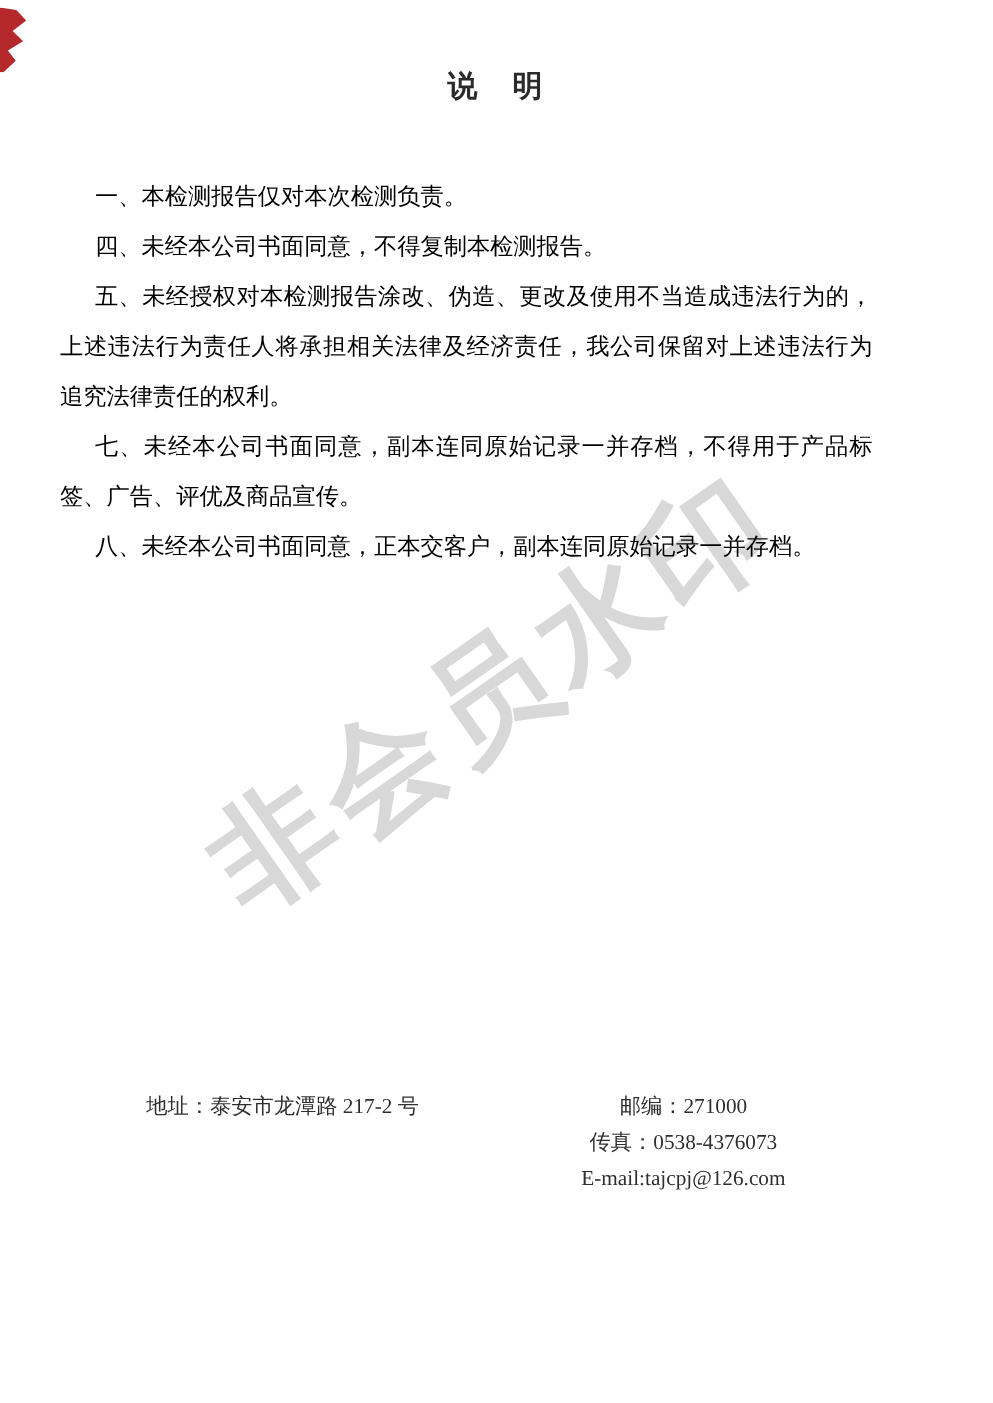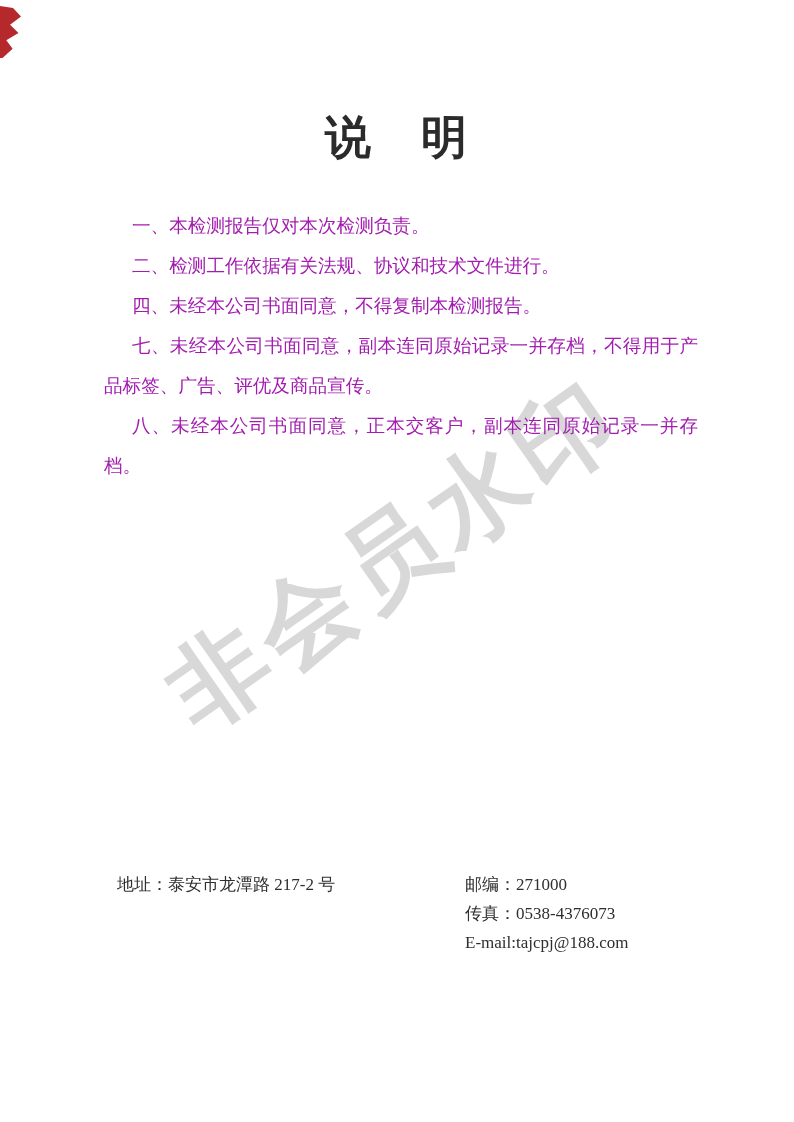--- a/index.html
+++ b/index.html
@@ -47,34 +47,34 @@
     white-space: nowrap;
     z-index: 1;
     user-select: none;
   }
   .doc {
     position: relative;
     z-index: 2;
   }
   .title {
     margin: 0;
-    padding-top: 120px;
+    padding-top: 52px;
     text-align: center;
-    font-size: 46px;
+    font-size: 24px;
     line-height: 36px;
     font-weight: bold;
     letter-spacing: 2px;
     color: #2b2b2b;
   }
   .content {
-    margin: 50px 96px 0 104px;
+    margin: 50px 96px 0 48px;
     font-size: 18.6px;
     line-height: 40px;
     text-align: justify;
-    color: #a21caf;
+    color: #000000;
   }
   .content p {
     margin: 0;
     text-indent: 28px;
   }
   .footer {
     position: absolute;
     left: 0;
     top: 870px;
     width: 100%;
@@ -85,47 +85,48 @@
   }
   .footer .col-left {
     position: absolute;
     left: 117px;
     top: 0;
   }
   .footer .col-right {
     position: absolute;
     left: 465px;
     top: 0;
+    text-align: center;
   }
 </style>
 </head>
 <body>
 
 <div class="page">
 
   <div class="corner-mark"></div>
 
   <div class="watermark">非会员水印</div>
 
   <div class="doc">
     <h1 class="title">说　明</h1>
 
     <div class="content">
       <p>一、本检测报告仅对本次检测负责。</p>
-      <p>二、检测工作依据有关法规、协议和技术文件进行。</p>
       <p>四、未经本公司书面同意，不得复制本检测报告。</p>
+      <p>五、未经授权对本检测报告涂改、伪造、更改及使用不当造成违法行为的，上述违法行为责任人将承担相关法律及经济责任，我公司保留对上述违法行为追究法律责任的权利。</p>
       <p>七、未经本公司书面同意，副本连同原始记录一并存档，不得用于产品标签、广告、评优及商品宣传。</p>
       <p>八、未经本公司书面同意，正本交客户，副本连同原始记录一并存档。</p>
     </div>
   </div>
 
   <div class="footer">
     <div class="col-left">
       <div>地址：泰安市龙潭路 217-2 号</div>
     </div>
     <div class="col-right">
       <div>邮编：271000</div>
       <div>传真：0538-4376073</div>
-      <div>E-mail:tajcpj@188.com</div>
+      <div>E-mail:tajcpj@126.com</div>
     </div>
   </div>
 
 </div>
 
 </body></html>

